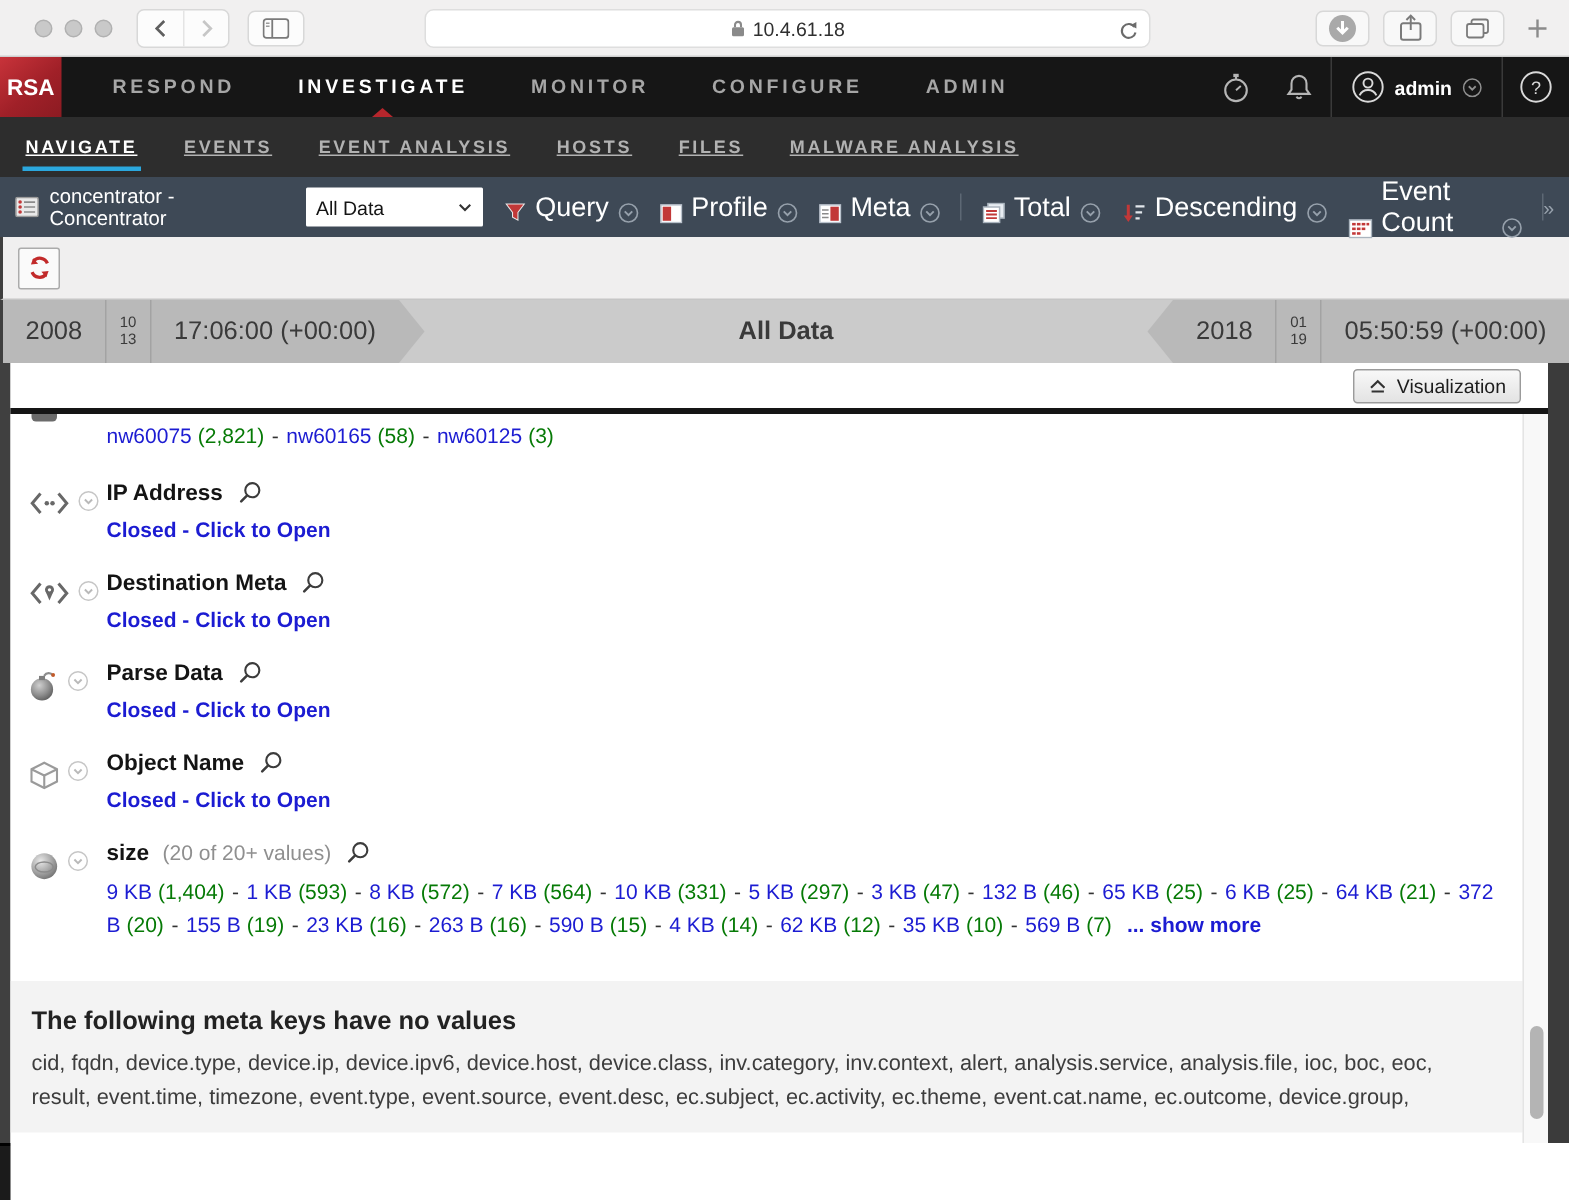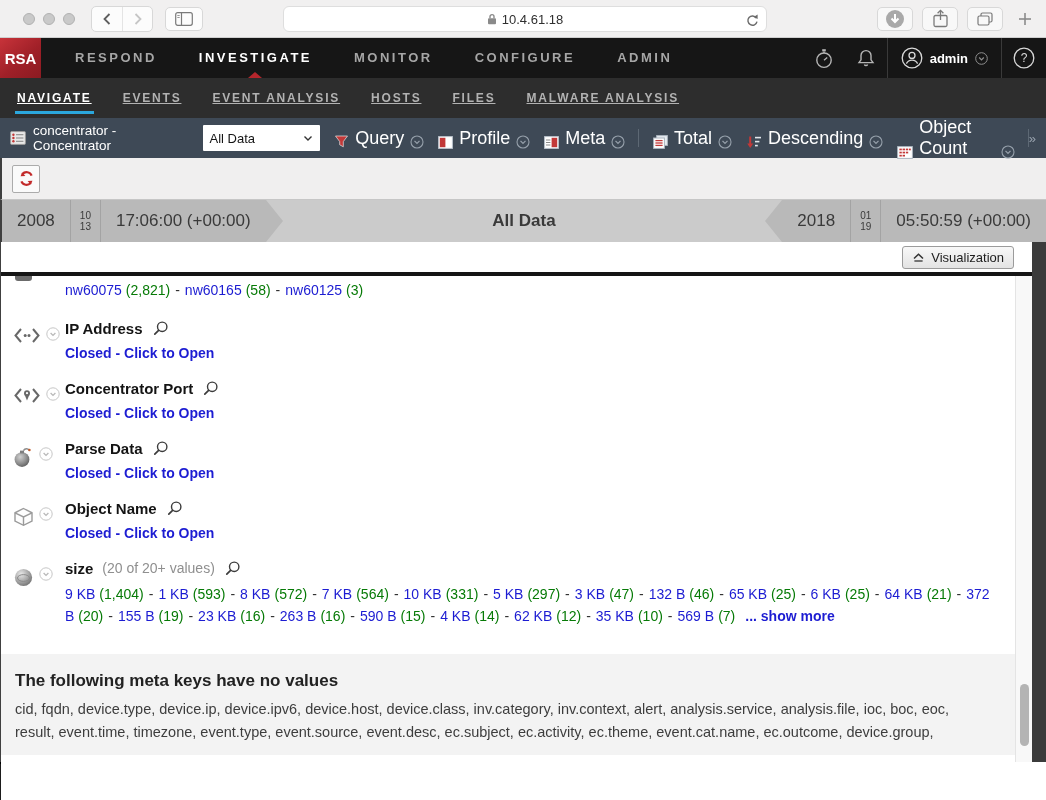--- a/index.html
+++ b/index.html
@@ -55,21 +55,21 @@
   .timebar { height:42px; display:flex; align-items:stretch; background:#cbcbcb; color:#3a3a3a; border-left:2px solid #3f3f3f; }
   .tb-seg { display:flex; align-items:stretch; background:#b9b9b9; }
   .tb-cell { display:flex; align-items:center; padding:0 15px; font-size:17px; }
   .tb-cell.md { flex-direction:column; justify-content:center; font-size:10px; font-weight:normal; line-height:11px; padding:0 9px; }
   .tb-cell + .tb-cell { border-left:1px solid #a3a3a3; }
   .arrow-r { width:0; height:0; border-top:21px solid transparent; border-bottom:21px solid transparent; border-left:17px solid #b9b9b9; }
   .arrow-l { width:0; height:0; border-top:21px solid transparent; border-bottom:21px solid transparent; border-right:17px solid #b9b9b9; }
   .tb-mid { flex:1; display:grid; place-items:center; font-size:17px; font-weight:bold; }
 
   
-  .lower { position:relative; height:520px; border-left:1px solid #404040; background:#fff; }
+  .lower { position:relative; height:520px; border-left:7px solid #404040; background:#fff; }
   .right-strip { position:absolute; top:0; right:0; width:14px; height:520px; background:#3b3b3b; z-index:6; }
   .scrollbar { position:absolute; top:34px; right:14px; width:17px; height:486px; background:#f8f8f8; border-left:1px solid #e4e4e4; z-index:5; }
   .scroll-thumb { position:absolute; left:4px; width:9px; height:62px; top:408px; background:#b4b4b4; border-radius:5px; cursor:pointer; }
   .viz-row { height:30px; background:#fff; display:flex; justify-content:flex-end; align-items:center; padding-right:32px; }
   .viz-btn { height:23px; display:flex; align-items:center; gap:6px; padding:0 9px; background:linear-gradient(#f8f8f8,#e3e3e3); border:1px solid #9b9b9b; border-radius:3px; font-size:13px; color:#1d1d1d; cursor:pointer; }
   .black-bar { height:4px; background:#151515; }
   .main { height:620px; background:#fff; overflow:hidden; }
 
   
   .gutter { width:64px; flex:none; padding-left:12px; padding-top:7px; display:flex; gap:5px; align-items:flex-start; }
@@ -350,21 +350,21 @@
               <rect x="8.8" y="2.6" width="2.4" height="1.7"></rect>
               <rect x="12" y="2.6" width="1.8" height="1.7"></rect>
               <rect x="2.4" y="5.7" width="2.4" height="1.7"></rect>
               <rect x="5.6" y="5.7" width="2.4" height="1.7"></rect>
               <rect x="8.8" y="5.7" width="2.4" height="1.7"></rect>
               <rect x="2.4" y="8.8" width="2.4" height="1.7"></rect>
               <rect x="5.6" y="8.8" width="2.4" height="1.7"></rect>
             </g>
           </svg>
         </span>
-        <span class="label">Object Count</span>
+        <span class="label">Event Count</span>
         <span class="icon">
           <svg width="14" height="14">
             <circle cx="7" cy="7" r="6" fill="none" stroke="#96a0ab" stroke-width="1.1"></circle>
             <path d="M4.5 5.9 L7 8.4 L9.5 5.9" fill="none" stroke="#96a0ab" stroke-width="1.3"></path>
           </svg>
         </span>
       </div>
       <div class="tb-div"></div>
     </div>
   <div class="tb-overflow">»</div>
@@ -468,21 +468,21 @@
             </span>
             <span class="icon">
               <svg width="14" height="14">
                 <circle cx="7" cy="7" r="6.2" fill="#fff" stroke="#c6c6c6"></circle>
                 <path d="M4.6 6 L7 8.4 L9.4 6" fill="none" stroke="#b9b9b9" stroke-width="1.3"></path>
               </svg>
             </span>
           </div>
           <div class="row-body">
             <div class="row-title-line">
-              <span class="meta-title">Concentrator Port</span>
+              <span class="meta-title">Destination Meta</span>
               <span class="mag">
                 <svg width="17" height="17">
                   <circle cx="10.2" cy="6.8" r="4.7" fill="none" stroke="#3c3c3c" stroke-width="1.4"></circle>
                   <line x1="6.6" y1="10.4" x2="2.8" y2="14.2" stroke="#3c3c3c" stroke-width="1.7" stroke-linecap="round"></line>
                 </svg>
               </span>
             </div>
             <div class="meta-state">Closed - Click to Open</div>
           </div>
         </div>

